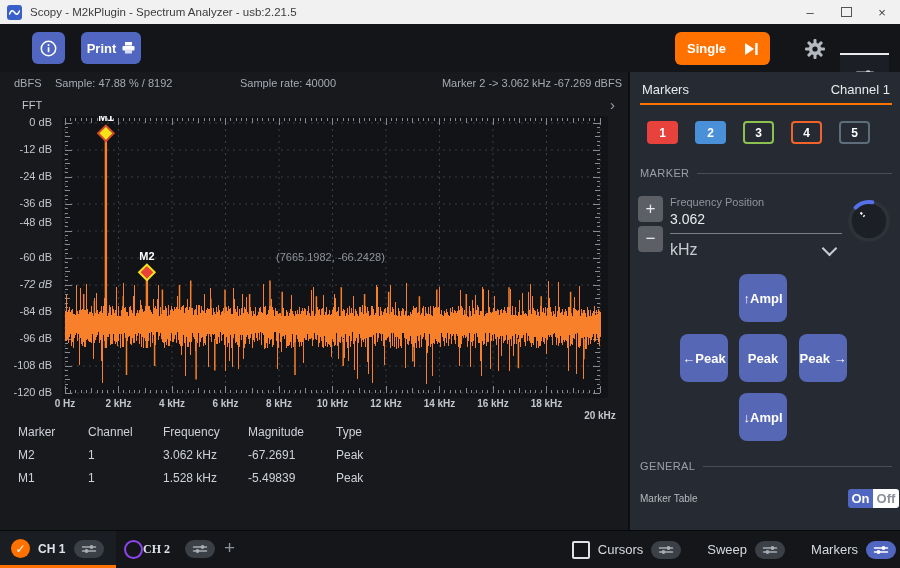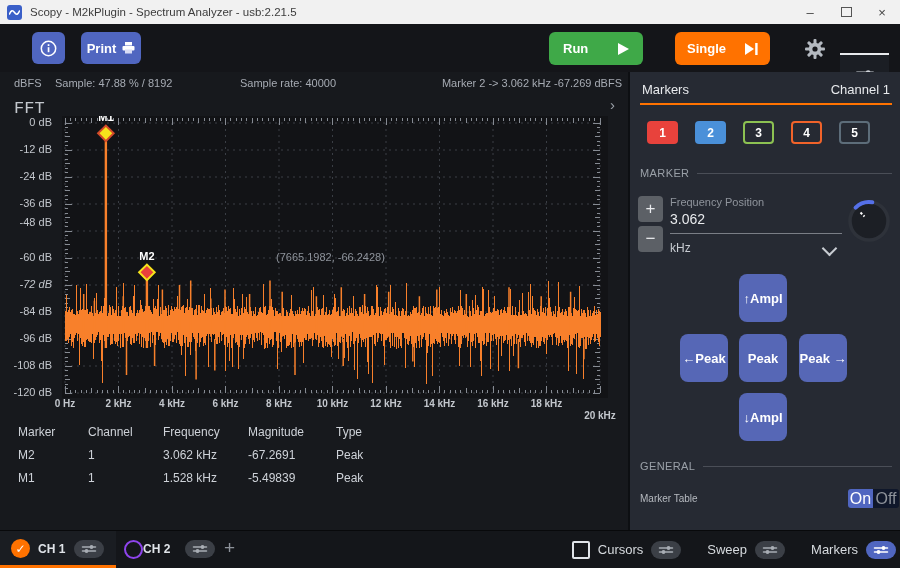--- a/index.html
+++ b/index.html
@@ -30,21 +30,21 @@
       color:#d0d4da;cursor:pointer;border-radius:0 0 3px 3px;}
   .slidersbox svg{transform:scale(1.25);}
   
   .left{position:absolute;left:0;top:72px;width:628px;height:458px;background:#17191d;}
   .statusrow{position:absolute;left:0;top:5px;width:628px;height:16px;font-size:11px;color:#a6abb3;}
   .statusrow span{position:absolute;white-space:nowrap;}
   .st-unit{left:14px;}
   .st-sample{left:55px;}
   .st-rate{left:240px;}
   .st-marker{right:6px;}
-  .fftlabel{position:absolute;left:14px;top:27px;font-size:17px;color:#c3c7cd;font-family:Liberation Mono, monospace;}
+  .fftlabel{position:absolute;left:22px;top:27px;font-size:11px;color:#c3c7cd;}
   .expand{position:absolute;left:610px;top:24px;font-size:15px;color:#9aa0a8;cursor:pointer;}
   .ytick{position:absolute;width:52px;text-align:right;font-size:11px;color:#c3c7cd;}
   .xtick{position:absolute;width:52px;text-align:center;font-size:10px;color:#c3c7cd;top:326px;font-weight:bold;}
   .plotwrap{position:absolute;left:62px;top:44px;width:546px;height:282px;background:#121316;cursor:crosshair;}
   
   .mtable{position:absolute;left:0;top:348px;width:628px;font-size:12px;color:#ced2d8;}
   .mrow{display:grid;grid-template-columns:70px 75px 85px 88px 60px;padding-left:18px;height:23px;align-items:center;}
   
   .panel{position:absolute;left:628px;top:72px;width:272px;height:458px;background:#262a33;
          border-left:2px solid #0d0f12;box-sizing:border-box;}
@@ -54,31 +54,31 @@
   .mkbtns{position:absolute;left:17px;top:49px;width:240px;display:flex;gap:17px;}
   .mkbtn{width:31px;height:23px;border-radius:4px;display:flex;align-items:center;justify-content:center;
          font-size:12px;font-weight:bold;color:#fff;box-sizing:border-box;cursor:pointer;}
   .sechead{position:absolute;display:flex;align-items:center;font-size:11px;color:#9aa0a8;letter-spacing:.4px;}
   .sechead .rule{height:1px;background:#4a4e57;margin-left:8px;}
   .stepbtn{position:absolute;left:8px;width:25px;height:26px;border-radius:4px;background:#5c6066;
            color:#e8eaed;font-size:17px;display:flex;align-items:center;justify-content:center;cursor:pointer;}
   .freqlabel{position:absolute;left:40px;top:124px;font-size:11px;color:#8f949c;}
   .freqvalue{position:absolute;left:40px;top:139px;font-size:14px;color:#e8eaed;}
   .frequnderline{position:absolute;left:40px;top:161px;width:172px;height:1px;background:#7a7e86;}
-  .frequnit{position:absolute;left:40px;top:169px;font-size:12px;color:#c8ccd2;cursor:pointer;}
+  .frequnit{position:absolute;left:40px;top:169px;font-size:16px;color:#c8ccd2;cursor:pointer;}
   .chev{position:absolute;left:194px;top:171px;width:9px;height:9px;border-right:2px solid #c8ccd2;
         border-bottom:2px solid #c8ccd2;transform:rotate(45deg);cursor:pointer;}
   .knob{position:absolute;left:216px;top:126px;cursor:pointer;}
   .navbtn{position:absolute;width:48px;height:48px;border-radius:8px;background:#5667b6;color:#fff;
           font-size:13px;font-weight:bold;display:flex;align-items:center;justify-content:center;cursor:pointer;white-space:pre;}
   .mtlabel{position:absolute;left:10px;top:421px;font-size:10px;color:#b6bac0;}
-  .toggle{position:absolute;left:218px;top:417px;display:flex;font-size:16px;font-weight:normal;cursor:pointer;justify-content:space-between;}
+  .toggle{position:absolute;left:218px;top:417px;display:flex;font-size:13px;font-weight:bold;cursor:pointer;justify-content:space-between;}
   .tg-on{width:25px;height:19px;background:#5066c0;color:#fff;border-radius:3px 0 0 3px;
          display:flex;align-items:center;justify-content:center;}
-  .tg-off{width:26px;height:19px;background:#0f172a;color:#8d929a;border-radius:0 3px 3px 0;
+  .tg-off{width:26px;height:19px;background:#ffffff;color:#8d929a;border-radius:0 3px 3px 0;
          display:flex;align-items:center;justify-content:center;}
   
   .bottombar{position:absolute;left:0;top:530px;width:900px;height:38px;background:#14161a;border-top:1px solid #08090b;box-sizing:border-box;}
   .chtab{position:absolute;left:0;top:0;width:116px;height:34px;background:#1a1d22;border-bottom:3px solid #ff7200;cursor:pointer;}
   .chcircle1{position:absolute;left:11px;top:8px;width:19px;height:19px;border-radius:50%;background:#ff7200;
              color:#fff;font-size:12px;display:flex;align-items:center;justify-content:center;}
   .chcircle2{position:absolute;left:124px;top:9px;width:15px;height:15px;border-radius:50%;border:2px solid #8e44ec;box-sizing:content-box;cursor:pointer;}
   .chlabel{position:absolute;top:11px;font-size:12px;font-weight:bold;color:#dfe3e8;}
   .pill{width:30px;height:18px;border-radius:9px;background:#3b3f46;color:#a8adb4;
         display:flex;align-items:center;justify-content:center;cursor:pointer;}
@@ -118,26 +118,20 @@
           <rect x="7.7" y="7.2" width="1.7" height="5" fill="#fff"></rect>
           <rect x="7.7" y="4.2" width="1.7" height="1.8" fill="#fff"></rect>
         </svg>
     </div>
     <div class="tbtn btn-print">
       <span>Print</span>
       <svg width="13" height="12" viewBox="0 0 13 12">
           <rect x="3" y="0" width="7" height="3.5" fill="#fff"></rect>
           <rect x="0.5" y="4" width="12" height="4.5" rx="1" fill="#fff"></rect>
           <rect x="3" y="7.5" width="7" height="4" fill="#d9ddf5"></rect>
-        </svg>
-    </div>
-    <div class="tbtn btn-run">
-      <span>Run</span>
-      <svg width="11" height="12" viewBox="0 0 11 12">
-          <polygon points="0,0 11,6 0,12" fill="#fff"></polygon>
         </svg>
     </div>
     <div class="tbtn btn-single">
       <span>Single</span>
       <svg width="13" height="12" viewBox="0 0 13 12">
           <polygon points="0,0 9,6 0,12" fill="#fff"></polygon>
           <rect x="10.2" y="0" width="2.4" height="12" fill="#fff"></rect>
         </svg>
     </div>
     <div class="gear">
@@ -290,21 +284,21 @@
         <span><svg width="16" height="10" viewBox="0 0 16 10">
             <g stroke="currentColor" stroke-width="1.5" stroke-linecap="round">
               <line x1="1.5" y1="3" x2="14.5" y2="3"></line>
               <line x1="1.5" y1="7" x2="14.5" y2="7"></line>
             </g>
             <circle cx="10.5" cy="3" r="1.9" fill="currentColor"></circle>
             <circle cx="5.5" cy="7" r="1.9" fill="currentColor"></circle>
           </svg></span>
       </div>
     <div class="chcircle2"></div>
-    <div class="chlabel" style="left:143px;">CH 2</div>
+    <div class="chlabel" style="left:143px;font-family:Liberation Serif, serif;">CH 2</div>
     <div class="pill abs" style="left:185px;">
         <span><svg width="16" height="10" viewBox="0 0 16 10">
             <g stroke="currentColor" stroke-width="1.5" stroke-linecap="round">
               <line x1="1.5" y1="3" x2="14.5" y2="3"></line>
               <line x1="1.5" y1="7" x2="14.5" y2="7"></line>
             </g>
             <circle cx="10.5" cy="3" r="1.9" fill="currentColor"></circle>
             <circle cx="5.5" cy="7" r="1.9" fill="currentColor"></circle>
           </svg></span>
       </div>

